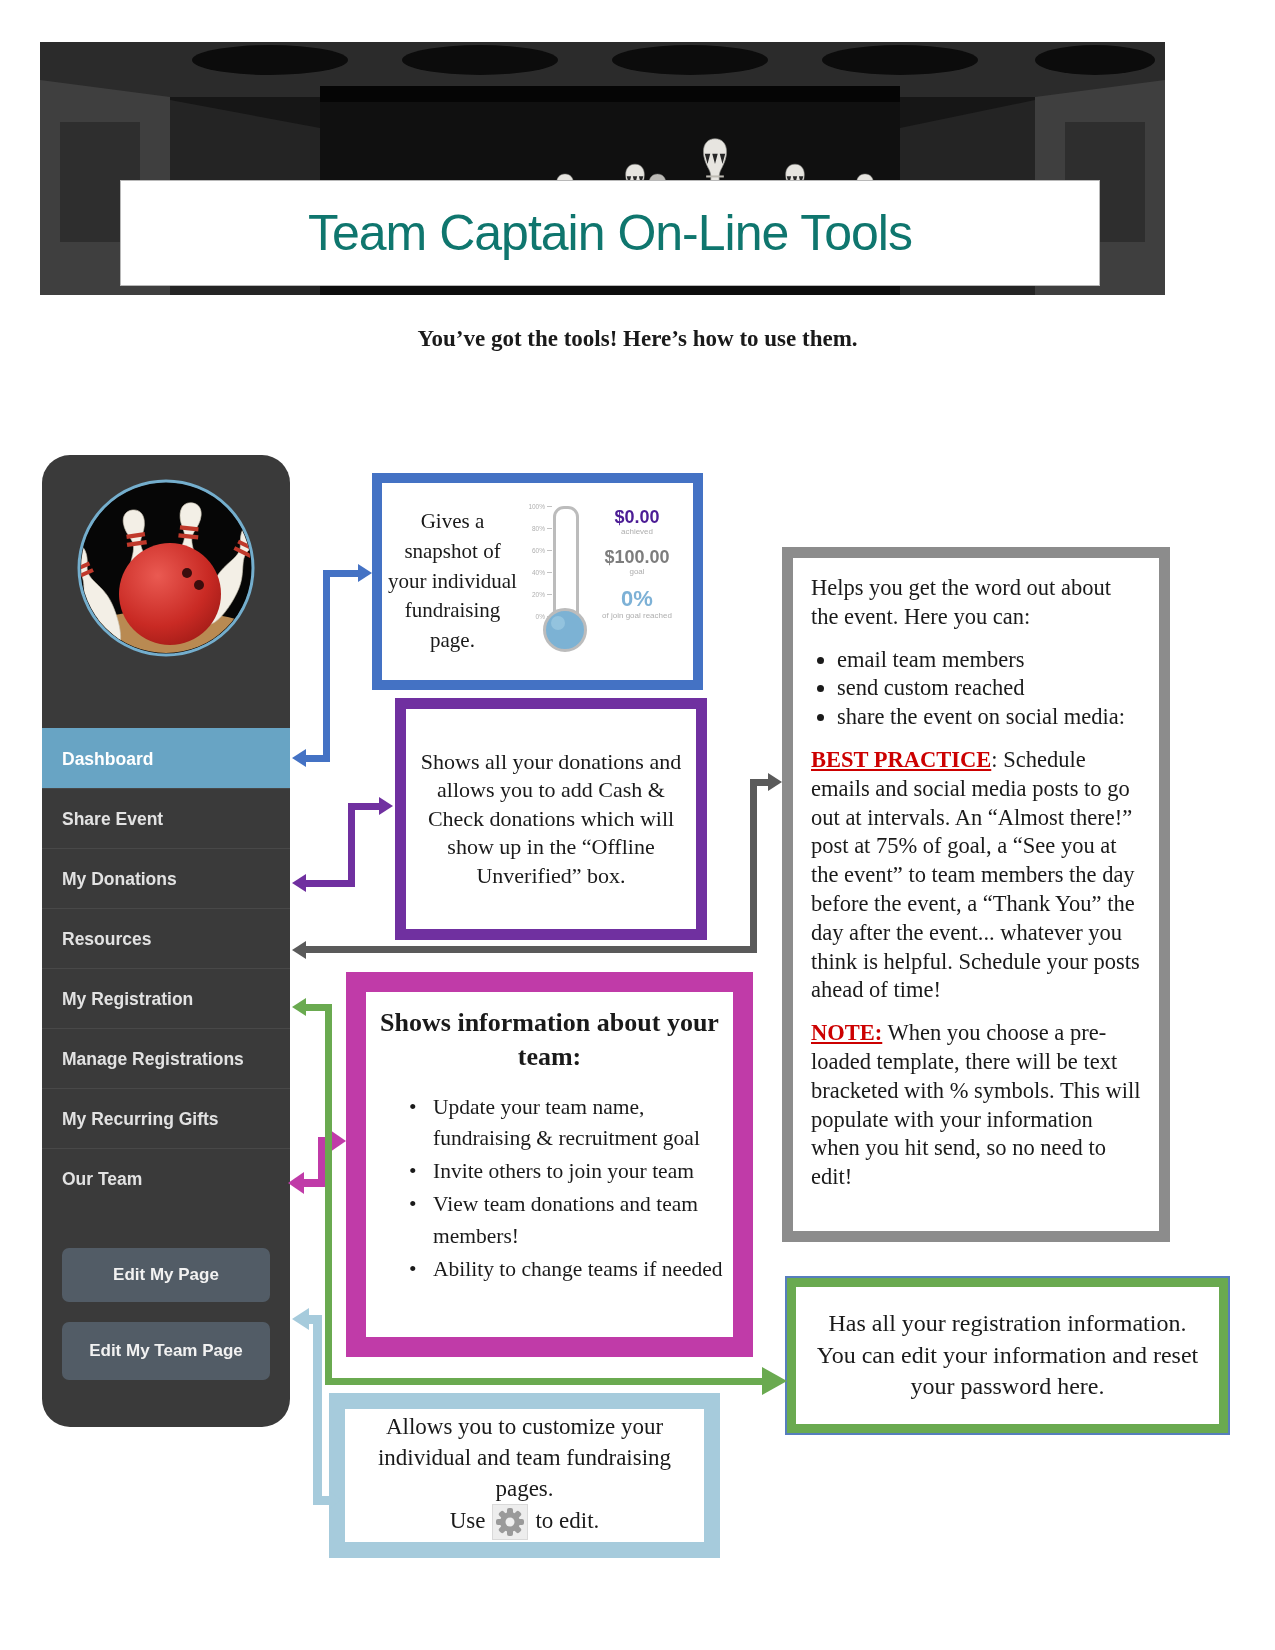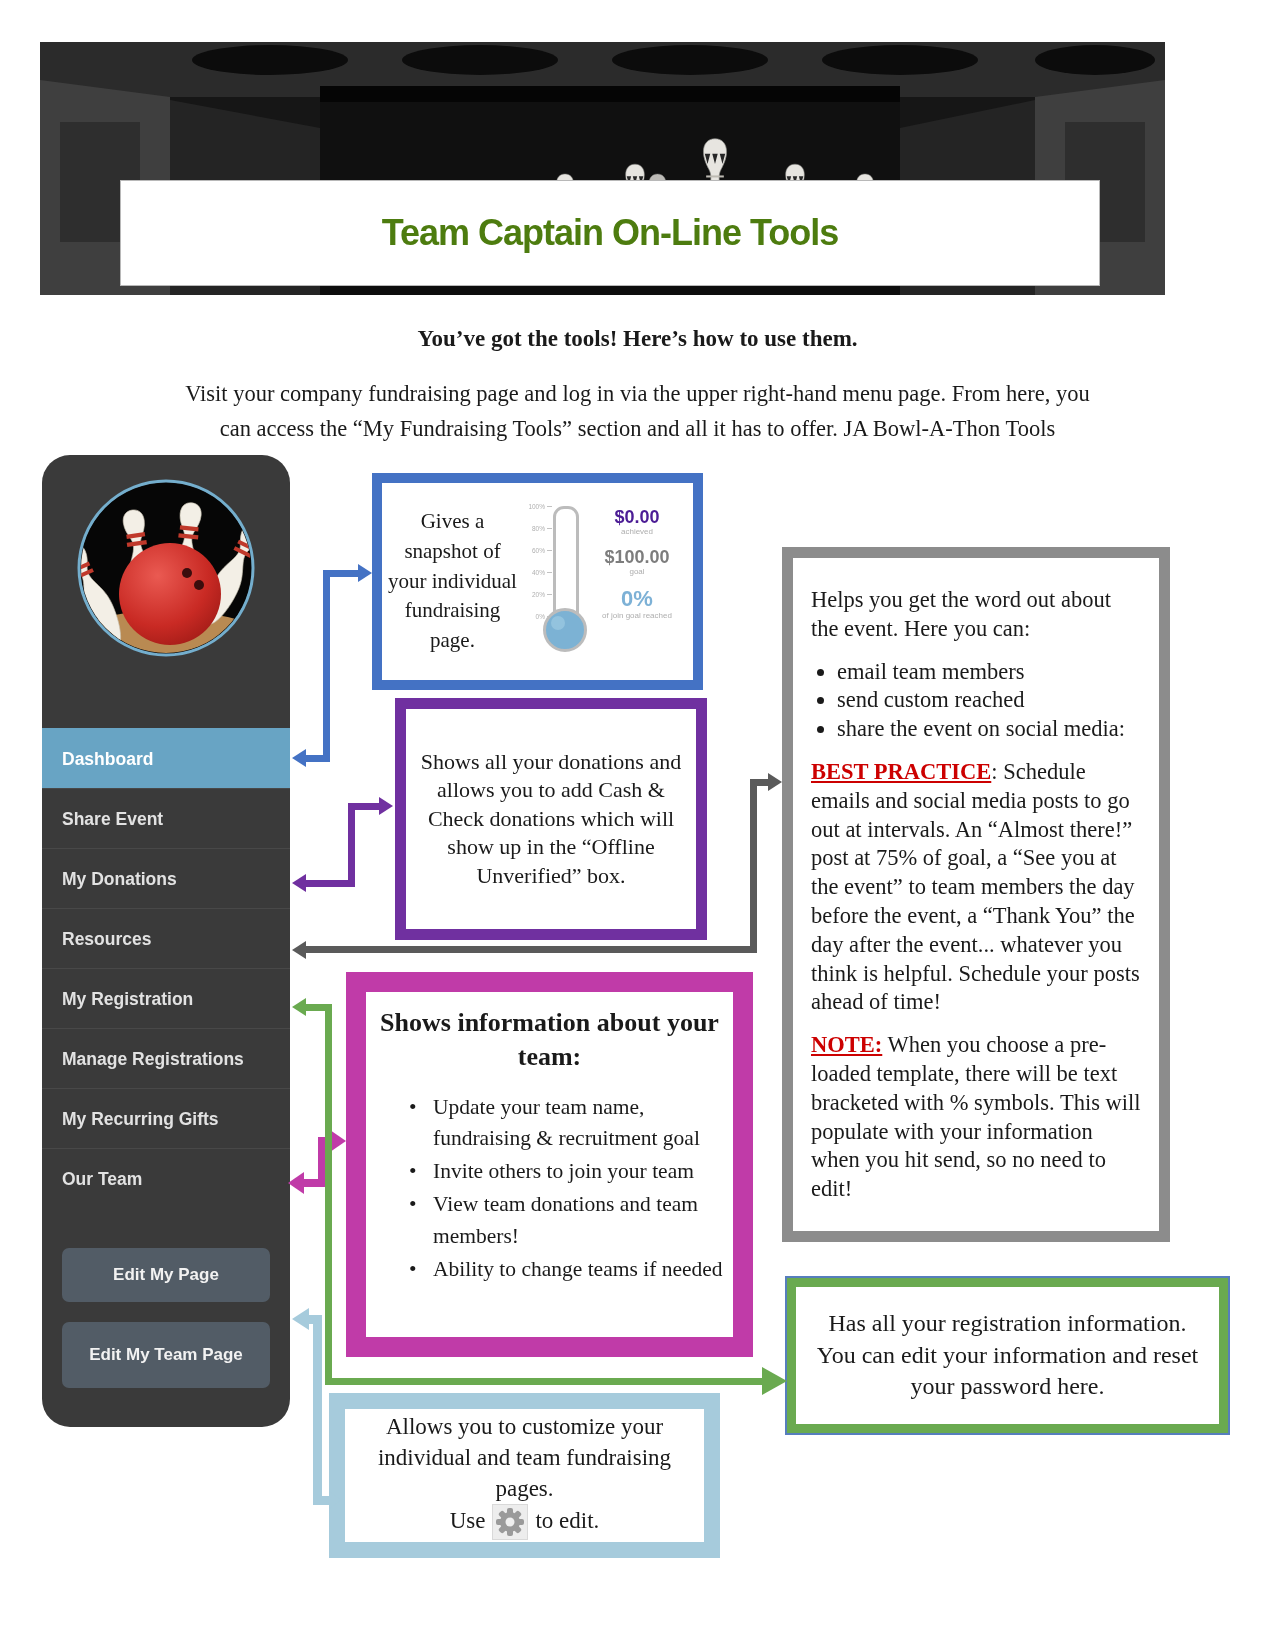--- a/index.html
+++ b/index.html
@@ -1,42 +1,42 @@
 <!DOCTYPE html>
 <html><head>
 <meta charset="utf-8">
 <style>
   html,body{margin:0;padding:0;background:#ffffff;}
   .page{position:relative;width:1275px;height:1650px;background:#fff;font-family:"Liberation Serif",serif;color:#1a1a1a;overflow:hidden;}
 
   
   .banner{position:absolute;left:40px;top:42px;width:1125px;height:253px;background:#161616;overflow:hidden;}
   .title-box{position:absolute;left:80px;top:138px;width:978px;height:104px;background:#fff;border:1px solid #b8b8b8;display:flex;align-items:center;justify-content:center;}
-  .title{font-family:"Liberation Sans",sans-serif;font-weight:bold;font-size:36px;color:#4d7c0f;letter-spacing:-1px;}
+  .title{font-family:"Liberation Sans",sans-serif;font-weight:normal;font-size:50px;color:#0f766e;letter-spacing:-1px;}
 
   
   .intro-heading{position:absolute;top:326px;left:0;width:100%;text-align:center;font-weight:bold;font-size:23px;}
   .intro-body{position:absolute;top:377px;left:50%;transform:translateX(-50%);width:1120px;text-align:center;font-size:22.5px;line-height:1.55;}
 
   
   .sidebar{position:absolute;left:42px;top:455px;width:248px;height:972px;background:#3a3a3a;font-family:"Liberation Sans",sans-serif;border-radius:28px;}
   .logo{position:absolute;top:22px;left:50%;transform:translateX(-50%);width:182px;height:182px;}
   .menu{position:absolute;top:273px;left:0;right:0;}
   .menu-item{height:60px;line-height:60px;padding-left:20px;color:#e2e2e2;font-size:17.5px;font-weight:600;border-top:1px solid #484848;box-sizing:border-box;cursor:pointer;}
   .menu-item.active{background:#68a4c4;color:#ffffff;border-top-color:#68a4c4;}
   .side-btn{position:absolute;left:20px;width:208px;background:#525c66;border-radius:7px;color:#f2f2f2;font-size:17px;font-weight:bold;text-align:center;display:flex;align-items:center;justify-content:center;line-height:1.2;cursor:pointer;}
   .btn-edit-page{top:793px;height:54px;}
-  .btn-edit-team{top:867px;height:66px;}
+  .btn-edit-team{top:867px;height:58px;}
 
   
   .box{position:absolute;background:#fff;box-sizing:border-box;}
   .box-blue{left:372px;top:473px;width:331px;height:217px;border:10px solid #4472c4;display:flex;align-items:center;padding:4px 6px;}
   .box-blue .blurb{width:166px;text-align:center;font-size:21px;line-height:1.42;}
   .box-purple{left:395px;top:698px;width:312px;height:242px;border:11px solid #7030a0;display:flex;align-items:center;justify-content:center;text-align:center;font-size:22px;line-height:1.3;padding:8px 12px;}
-  .box-gray{left:782px;top:547px;width:388px;height:695px;border:11px solid #8c8c8c;font-size:22.5px;line-height:1.28;padding:28px 18px;}
+  .box-gray{left:782px;top:547px;width:388px;height:695px;border:11px solid #8c8c8c;font-size:22.5px;line-height:1.28;padding:16px 18px;}
   .box-gray p{margin:0 0 14px 0;}
   .box-gray ul{margin:0 0 14px 26px;padding:0;}
   .box-gray li{margin:0;}
   .red-label{color:#cc0000;font-weight:bold;text-decoration:underline;}
   .box-pink{left:346px;top:972px;width:407px;height:385px;border:20px solid #c03ba8;padding:10px 7px;font-size:21.5px;}
   .box-pink .pink-heading{text-align:center;font-weight:bold;font-size:26px;line-height:1.3;margin:4px 0 18px 0;}
   .box-pink ul{margin:0;padding:0 0 0 42px;list-style:none;}
   .box-pink li{position:relative;padding-left:18px;line-height:1.48;margin-bottom:1px;}
   .box-pink li::before{content:"\2022";position:absolute;left:-6px;}
   .box-green{left:787px;top:1278px;width:441px;height:155px;border:9px solid #6aaa50;outline:2px solid #567ebd;display:flex;align-items:center;justify-content:center;text-align:center;font-size:24px;line-height:1.32;padding:4px 14px;}
@@ -99,24 +99,20 @@
       <use href="#pin" transform="translate(738.5,120) scale(0.55)"></use>
       <use href="#pin" transform="translate(810,130) scale(0.5)"></use>
       <use href="#pin" transform="translate(872.4,146) scale(0.42)"></use>
     </svg>
     <div class="title-box">
       <span class="title">Team Captain On-Line Tools</span>
     </div>
   </div>
 
   <div class="intro-heading">You’ve got the tools! Here’s how to use them.</div>
-  <div class="intro-body">
-    <div>Visit your company fundraising page and log in via the upper right-hand menu page. From here, you</div>
-    <div>can access the “My Fundraising Tools” section and all it has to offer. JA Bowl-A-Thon Tools</div>
-  </div>
 
   <div class="sidebar">
     <svg class="logo" viewBox="0 0 182 182">
       <defs>
         <radialGradient id="ballGrad" cx="0.38" cy="0.32" r="0.9">
           <stop offset="0" stop-color="#ea5a52"></stop>
             <stop offset="0.55" stop-color="#c92a24"></stop>
             <stop offset="1" stop-color="#8e1410"></stop>
         </radialGradient>
         <clipPath id="logoClip">

